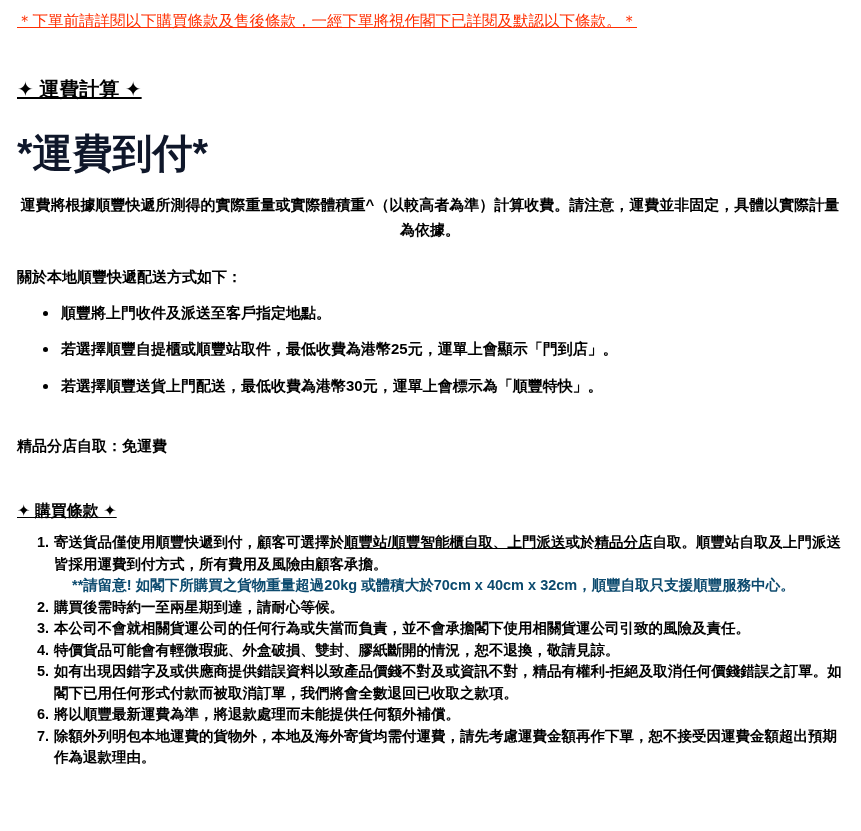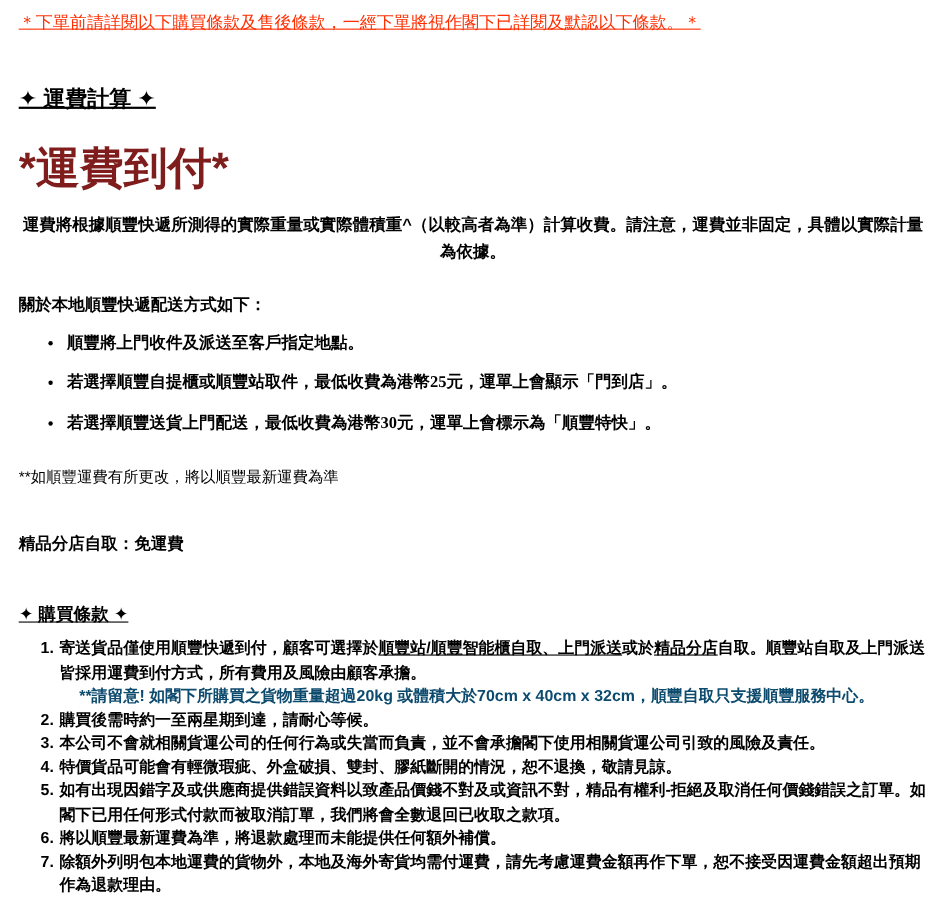--- a/index.html
+++ b/index.html
@@ -32,21 +32,21 @@
     text-decoration: underline;
     margin: 46px 0 6px 0;
   }
   .shipping-subheading {
     font-size: 23px;
     font-weight: bold;
     margin: 0;
     line-height: 1.2;
   }
   .cod-banner {
-    color: #7f1d1d;
+    color: #0f172a;
     font-size: 40px;
     font-weight: bold;
     line-height: 1.15;
     margin: 27px 0 17px 0;
   }
   .intro-para {
     font-size: 15px;
     font-weight: bold;
     line-height: 1.65;
     margin: 0;
@@ -54,21 +54,20 @@
   }
   .methods-title {
     font-size: 15px;
     font-weight: bold;
     margin: 25px 0 0 0;
   }
   ul.methods {
     list-style: disc;
     margin: 16px 0 4px 0;
     padding-left: 42px;
-    font-family: Liberation Serif, serif;
   }
   ul.methods li {
     font-size: 15px;
     font-weight: bold;
     line-height: 1.3;
     margin: 0 0 17px 0;
     padding-left: 2px;
   }
   .update-note {
     font-size: 14px;
@@ -118,21 +117,20 @@
   <p class="intro-para">運費將根據順豐快遞所測得的實際重量或實際體積重^（以較高者為準）計算收費。請注意，運費並非固定，具體以實際計量為依據。</p>
 
   <p class="methods-title">關於本地順豐快遞配送方式如下：</p>
 
   <ul class="methods">
     <li>順豐將上門收件及派送至客戶指定地點。</li>
     <li>若選擇順豐自提櫃或順豐站取件，最低收費為港幣25元，運單上會顯示「門到店」。</li>
     <li>若選擇順豐送貨上門配送，最低收費為港幣30元，運單上會標示為「順豐特快」。</li>
   </ul>
 
-  <p class="update-note">**如順豐運費有所更改，將以順豐最新運費為準</p>
 
   <p class="pickup-note">精品分店自取：免運費</p>
 
   <h3 class="terms-heading">✦ 購買條款 ✦</h3>
 
   <ol class="terms">
     <li>
       <span>寄送貨品僅使用順豐快遞到付，顧客可選擇於</span><u>順豐站/順豐智能櫃自取、上門派送</u><span>或於</span><u>精品分店</u><span>自取。順豐站自取及上門派送皆採用運費到付方式，所有費用及風險由顧客承擔。</span>
       <div class="warning-line">**請留意! 如閣下所購買之貨物重量超過20kg 或體積大於70cm x 40cm x 32cm，順豐自取只支援順豐服務中心。</div>
     </li>

